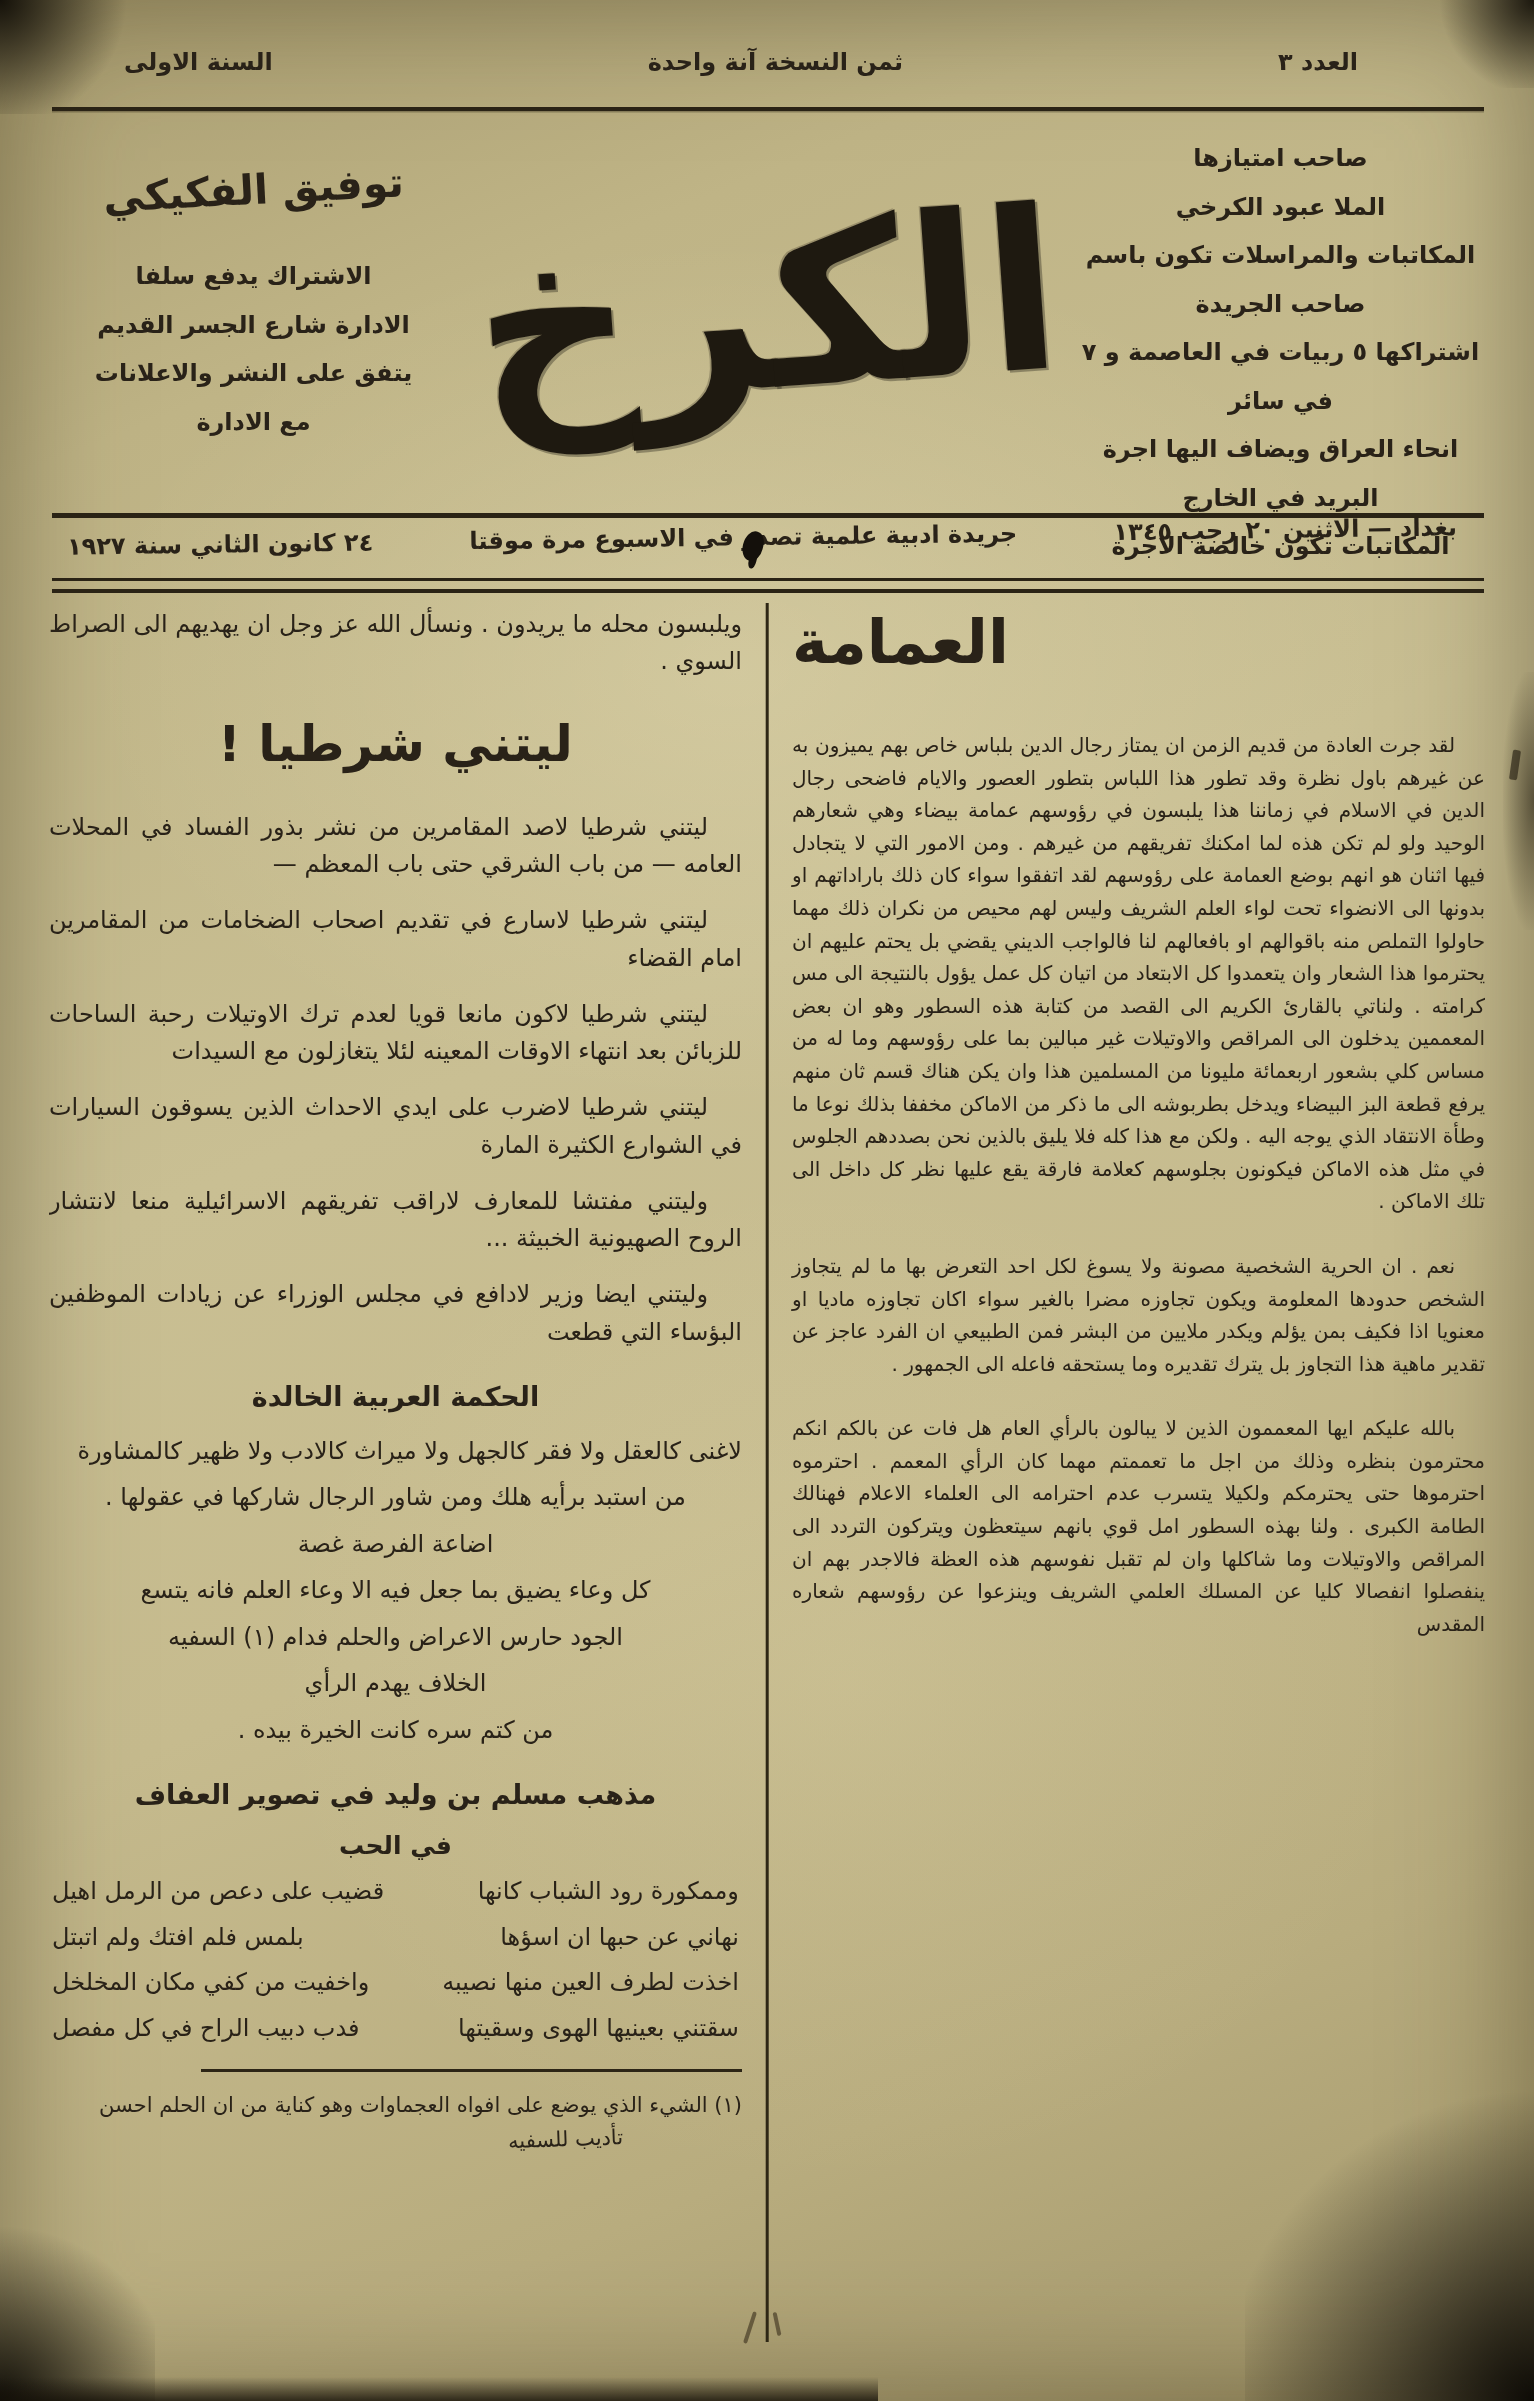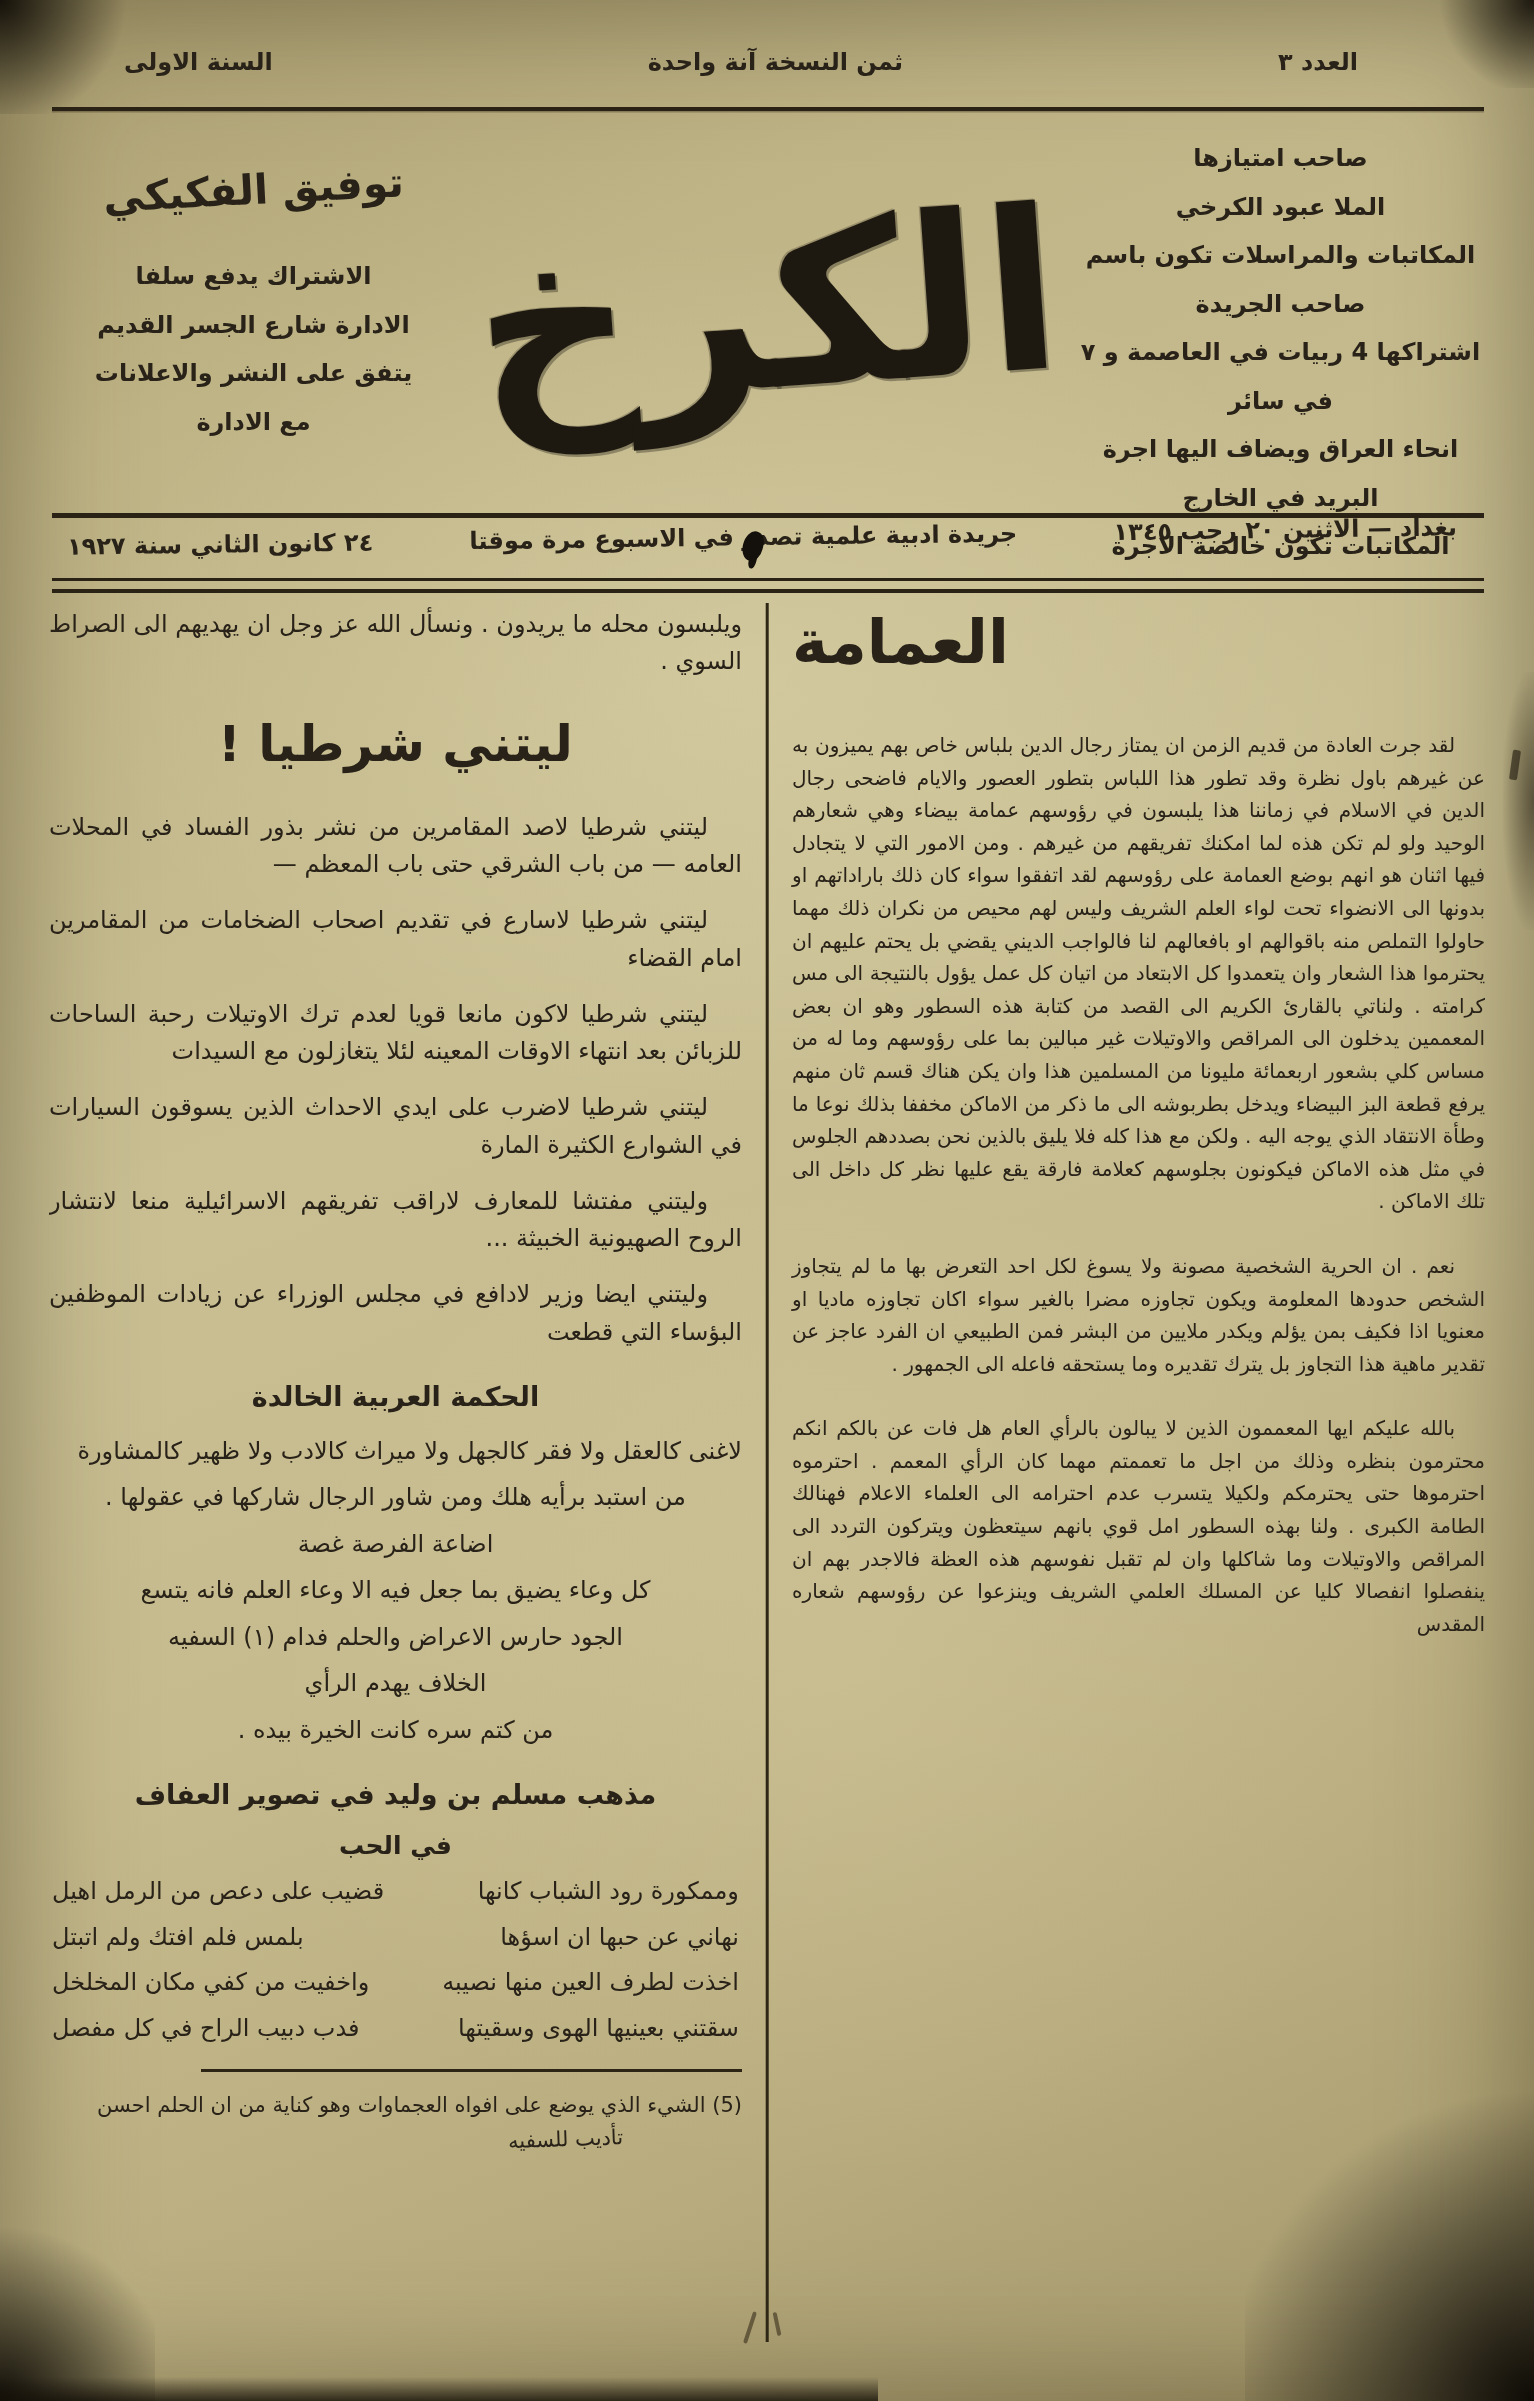--- a/index.html
+++ b/index.html
@@ -106,21 +106,21 @@
   </div>
   <div class="rule rule-top"></div>
 
   <div class="masthead">
     <div class="mast-col mast-right sayings-plain">
 
     <div class="mast-line">صاحب امتيازها</div>
         <div class="mast-line">الملا عبود الكرخي</div>
         <div class="mast-line">المكاتبات والمراسلات تكون باسم</div>
         <div class="mast-line">صاحب الجريدة</div>
-        <div class="mast-line">اشتراكها 4 ربيات في العاصمة و ٧ في سائر</div>
+        <div class="mast-line">اشتراكها ٥ ربيات في العاصمة و ٧ في سائر</div>
         <div class="mast-line">انحاء العراق ويضاف اليها اجرة البريد في الخارج</div>
         <div class="mast-line">المكاتبات تكون خالصة الاجرة</div>
       </div>
     <div class="mast-logo">الكرخ</div>
     <div class="mast-col mast-left">
       <div class="manager-sig">توفيق الفكيكي</div>
       <div>
 
       <div class="mast-line">الاشتراك يدفع سلفا</div>
           <div class="mast-line">الادارة شارع الجسر القديم</div>
@@ -200,21 +200,21 @@
             <span class="hemi hemi-l">واخفيت من كفي مكان المخلخل</span>
           </div>
 
           <div class="verse">
             <span class="hemi hemi-r">سقتني بعينيها الهوى وسقيتها</span>
             <span class="hemi hemi-l">فدب دبيب الراح في كل مفصل</span>
           </div>
         </div>
 
       <div class="footnote-rule"></div>
-      <p class="footnote">(5) الشيء الذي يوضع على افواه العجماوات وهو كناية من ان الحلم احسن</p>
+      <p class="footnote">(١) الشيء الذي يوضع على افواه العجماوات وهو كناية من ان الحلم احسن</p>
       <p class="footnote footnote-2">تأديب للسفيه</p>
     </div>
   </div>
 
   <div class="col-divider"></div>
 
   <div class="corner c-tl"></div>
   <div class="corner c-tr"></div>
   <div class="corner c-bl"></div>
   <div class="corner c-br"></div>

